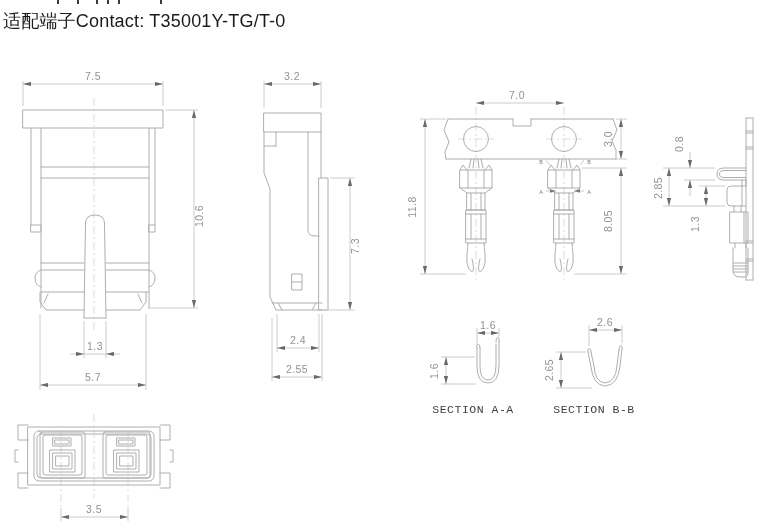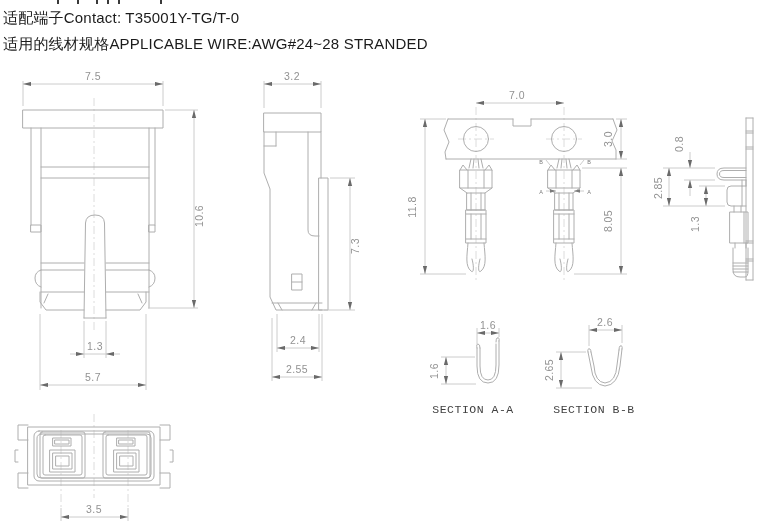--- a/index.html
+++ b/index.html
@@ -1,18 +1,18 @@
 <!DOCTYPE html>
 <html><head>
 <meta charset="utf-8">
 <style>
   html,body{margin:0;padding:0;background:#fff;}
   .sheet{position:relative;width:780px;height:526px;background:#fff;overflow:hidden;
          font-family:"Liberation Sans",sans-serif;}
-  .hline{position:absolute;left:3px;color:#1b1b1b;font-size:15px;letter-spacing:.2px;white-space:nowrap;}
+  .hline{position:absolute;left:3px;color:#1b1b1b;font-size:18px;letter-spacing:.2px;white-space:nowrap;}
   .l1{top:9px;}
   .l2{top:35px;}
   .frag{position:absolute;top:0;height:4px;width:2px;background:#3a3a3a;}
   svg{position:absolute;left:0;top:0;}
   .o{fill:none;stroke:#aeaeae;stroke-width:1;stroke-linecap:round;stroke-linejoin:round;}
   .d{fill:none;stroke:#c6c6c6;stroke-width:.9;}
   .c{fill:none;stroke:#d3d3d3;stroke-width:.8;stroke-dasharray:8 3 2 3;}
   .t{fill:#929292;font-family:"Liberation Sans",sans-serif;font-size:10.5px;letter-spacing:.4px;}
   .s{fill:#3f3f3f;font-family:"Liberation Mono","DejaVu Sans Mono",monospace;font-size:11.5px;letter-spacing:.5px;}
   .m{fill:#7a7a7a;font-family:"Liberation Sans",sans-serif;font-size:5.5px;}
@@ -25,21 +25,20 @@
   <div>
     <i class="frag" style="left:57px"></i>
     <i class="frag" style="left:77px"></i>
     <i class="frag" style="left:96px"></i>
     <i class="frag" style="left:107px"></i>
     <i class="frag" style="left:118px"></i>
     <i class="frag" style="left:160px"></i>
   </div>
 
   <div class="hline l1">适配端子Contact: T35001Y-TG/T-0</div>
-  <div class="hline l2">适用的线材规格APPLICABLE WIRE:AWG#24~28 STRANDED</div>
 
   <svg width="780" height="526" viewBox="0 0 780 526">
     <defs>
       <marker id="arr" viewBox="0 0 8 5" refX="8" refY="2.5" markerWidth="8" markerHeight="5" markerUnits="userSpaceOnUse" orient="auto-start-reverse">
         <path d="M8,2.5 L0,0.4 L0,4.6 Z" fill="#6a6a6a"></path>
       </marker>
       <marker id="arr2" viewBox="0 0 6 4" refX="6" refY="2" markerWidth="6" markerHeight="4" markerUnits="userSpaceOnUse" orient="auto-start-reverse">
         <path d="M6,2 L0,0.3 L0,3.7 Z" fill="#7a7a7a"></path>
       </marker>
 

